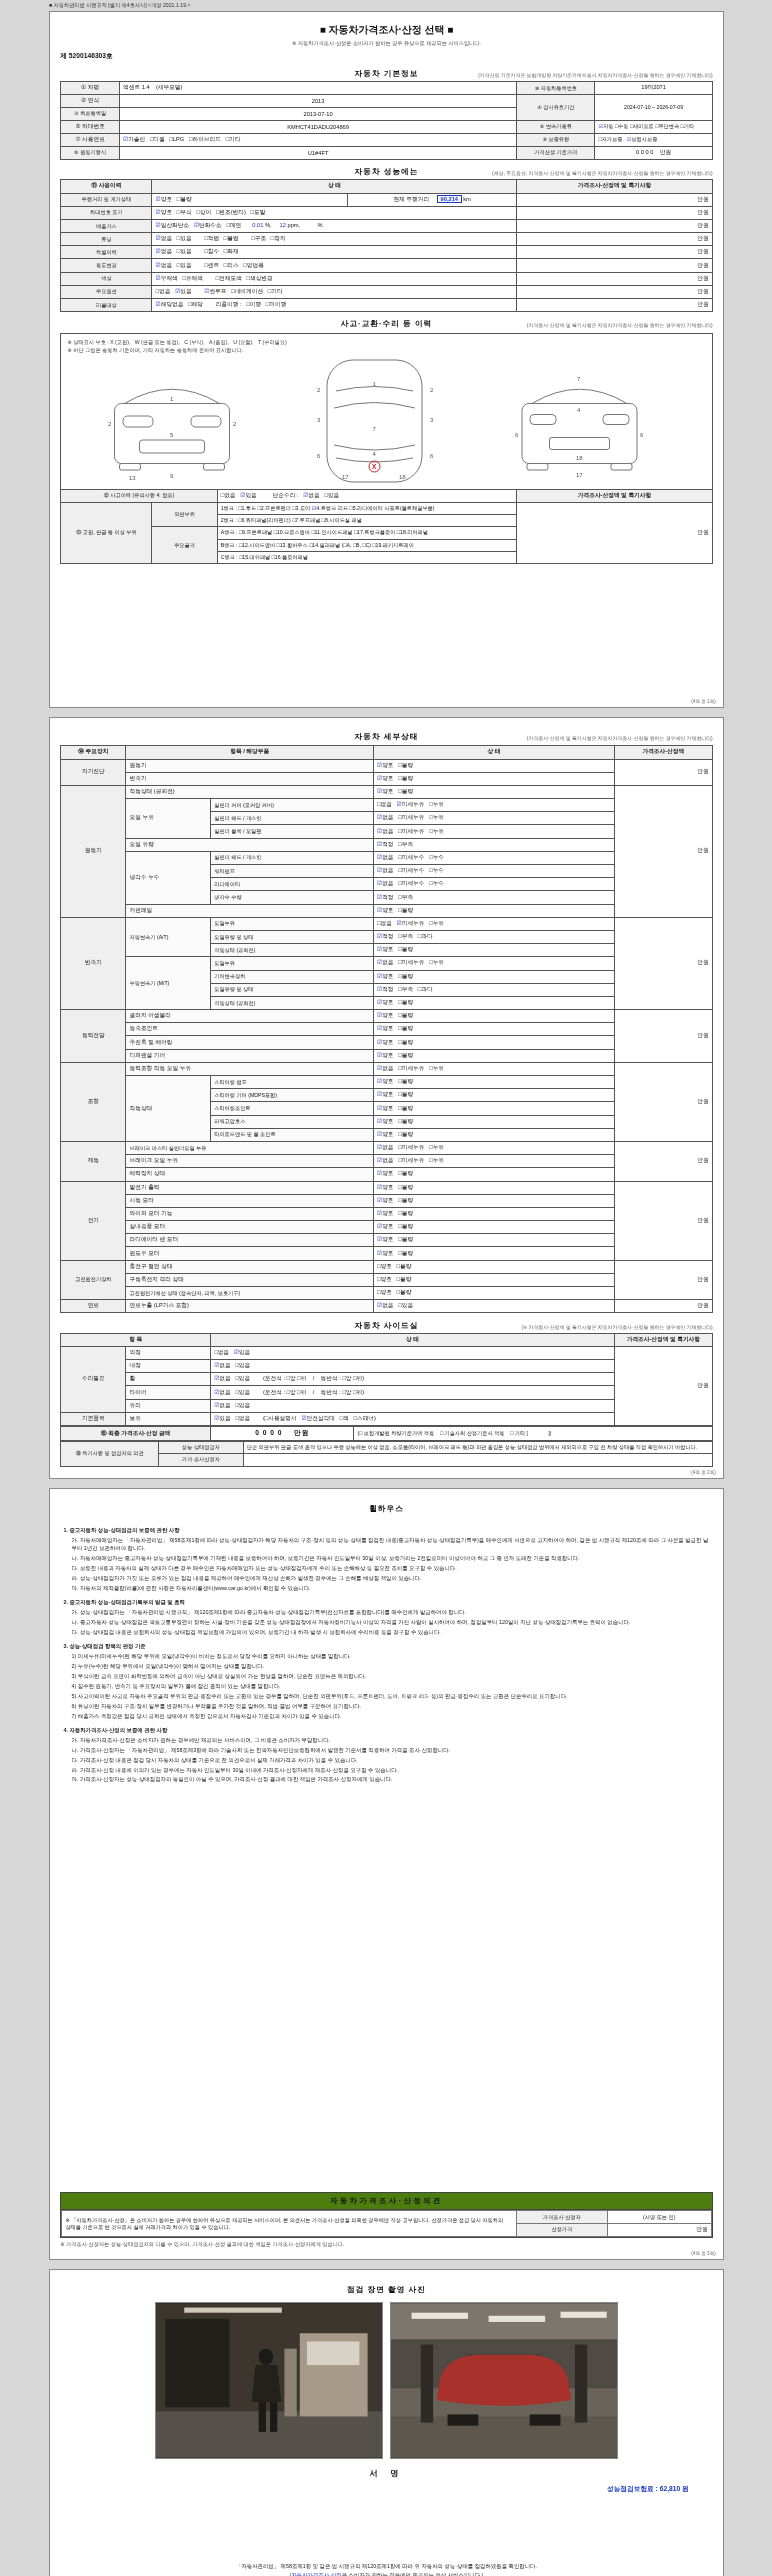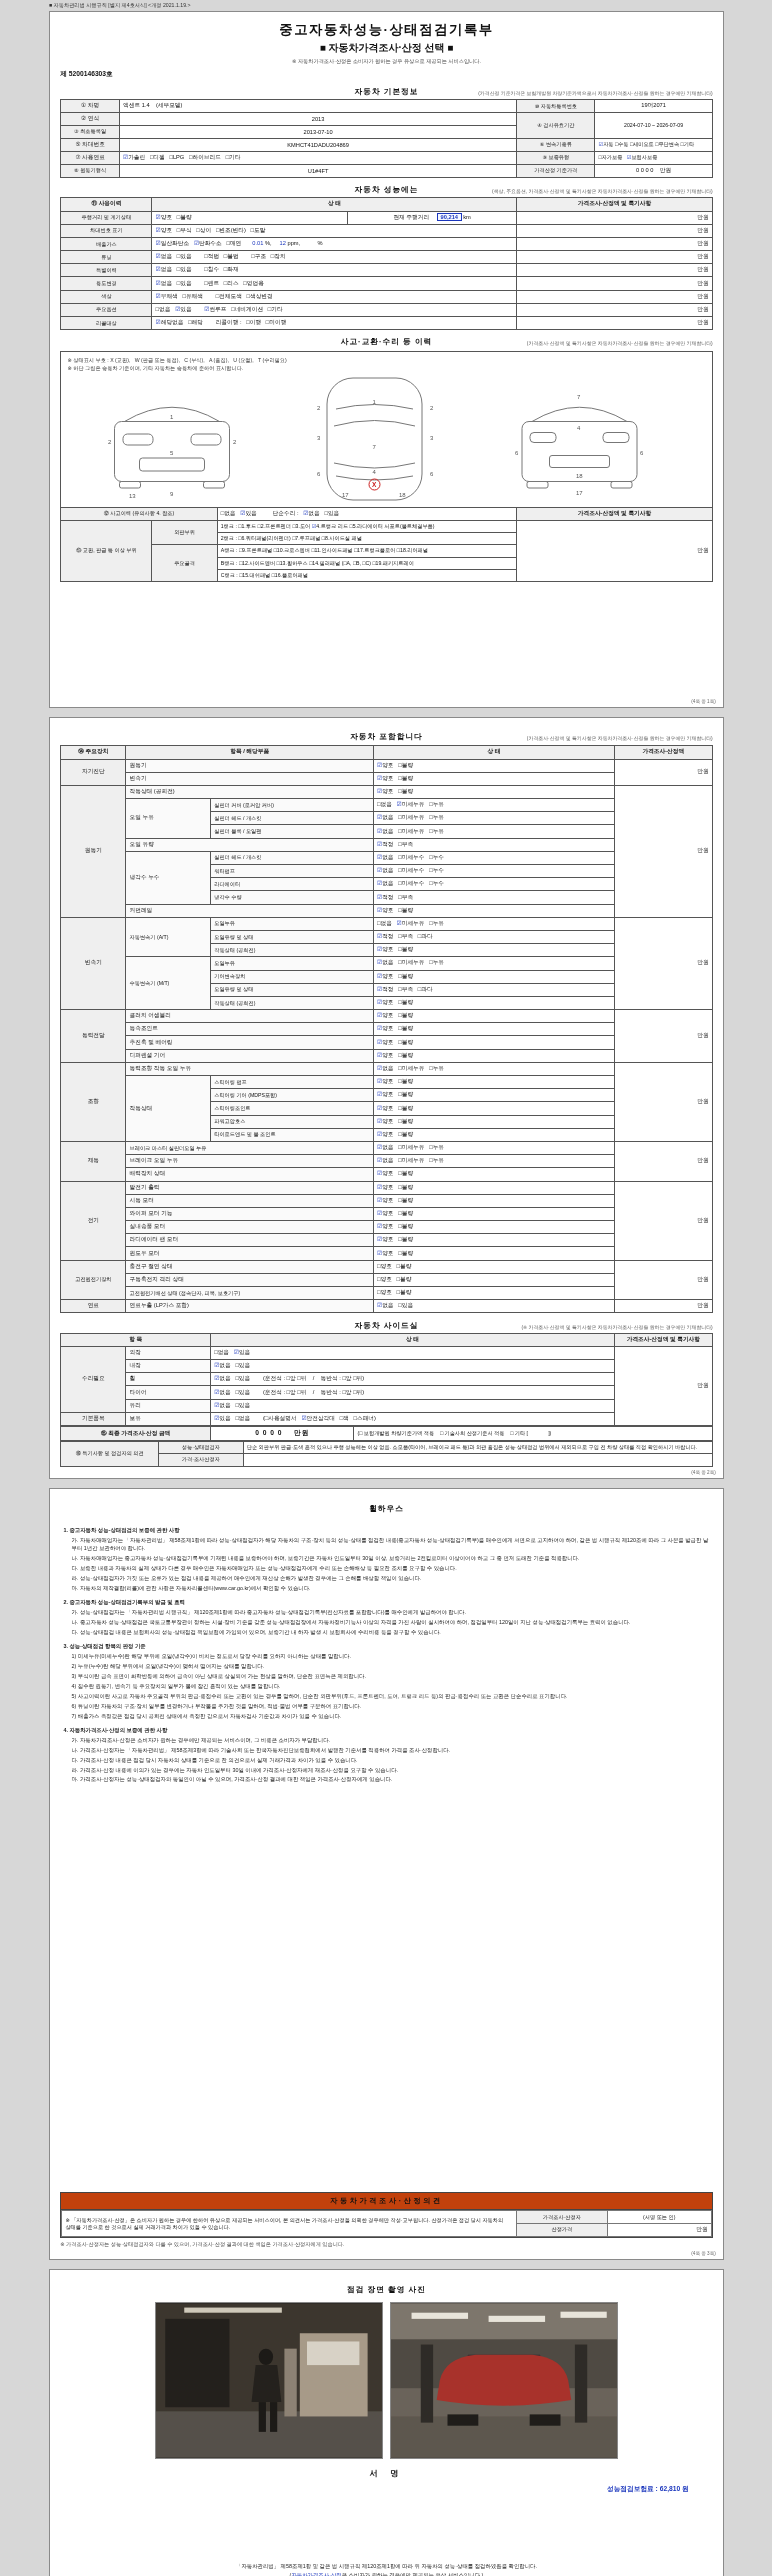--- a/index.html
+++ b/index.html
@@ -34,39 +34,38 @@
   .carsvg{display:block;margin:2.1px auto 1px;}
   .attach{margin-top:0;}
   .detailwrap{margin-top:1px;}
   .pgno{position:absolute;right:7.2px;bottom:3.1px;font-size:4.6px;color:#666;}
   .noticebody{margin-top:4.1px;padding:0 3.1px;}
   .nline{font-size:5.4px;line-height:1.55;margin:1.5px 0;color:#222;}
   .lv0{font-weight:bold;margin-top:6.2px;}
   .lv1{margin-left:8.2px;}
   .pobox-wrap{margin-top:auto;padding-top:12.4px;}
   .pobox{border:0.8px solid #444;}
-  .pobox-title{text-align:center;font-weight:bold;font-size:7.2px;letter-spacing:2.6px;padding:3.1px;border-bottom:0.5px solid #444;background:#c2410c;}
+  .pobox-title{text-align:center;font-weight:bold;font-size:7.2px;letter-spacing:2.6px;padding:3.1px;border-bottom:0.5px solid #444;background:#4d7c0f;}
   .pobox table.formtbl td{border-color:#777;}
   .pofoot{font-size:5.2px;color:#444;margin-top:3.1px;}
   .photos{display:flex;gap:6.2px;justify-content:center;margin-top:5.2px;}
   .photo{width:226px;height:155px;border:0.5px solid #888;overflow:hidden;background:#222;}
   .sign-title{text-align:center;font-weight:bold;font-size:8.2px;letter-spacing:5.2px;margin-top:9.3px;}
   .fee{text-align:right;padding-right:24px;margin-top:5.2px;font-size:6.7px;font-weight:bold;color:#1b36bd;}
   .legal{margin-top:auto;text-align:center;font-size:5.4px;line-height:1.8;color:#222;padding-bottom:2.1px;}
 </style>
 </head>
 <body>
 
 <div class="canvas">
 
   <div class="topstrip">■ 자동차관리법 시행규칙 [별지 제4호서식] &lt;개정 2021.1.19.&gt;</div>
 
   <div class="page page-1">
     <div class="doc-head">
-      <div class="doc-title">중고자동차성능·상태점검기록부</div>
       <div class="doc-sub">■ 자동차가격조사·산정 선택 ■</div>
       <div class="doc-note">※ 자동차가격조사·산정은 소비자가 원하는 경우 유상으로 제공되는 서비스입니다.</div>
     </div>
     <div class="doc-no">제 5200146303호</div>
 
     <div class="secbar">
       <span class="sectitle">자동차 기본정보</span>
       <span class="secnote">(가격산정 기준가격은 보험개발원 차량기준가액으로서 자동차가격조사·산정을 원하는 경우에만 기재합니다)</span>
     </div>
     <table class="formtbl">
@@ -286,21 +285,21 @@
             <td class="chk sm">C랭크 :  □15.대쉬패널  □16.플로어패널</td>
           </tr>
         </tbody>
       </table>
 
     <div class="pgno">(4쪽 중 1쪽)</div>
   </div>
 
   <div class="page page-2">
     <div class="secbar">
-      <span class="sectitle">자동차 포함합니다</span>
+      <span class="sectitle">자동차 세부상태</span>
       <span class="secnote">(가격조사·산정액 및 특기사항은 자동차가격조사·산정을 원하는 경우에만 기재합니다)</span>
     </div>
     <table class="formtbl detailwrap">
         <colgroup>
           <col style="width: 10%;">
           <col style="width: 13%;">
           <col style="width: 25%;">
           <col style="width: 37%;">
           <col style="width: 15%;">
         </colgroup>

